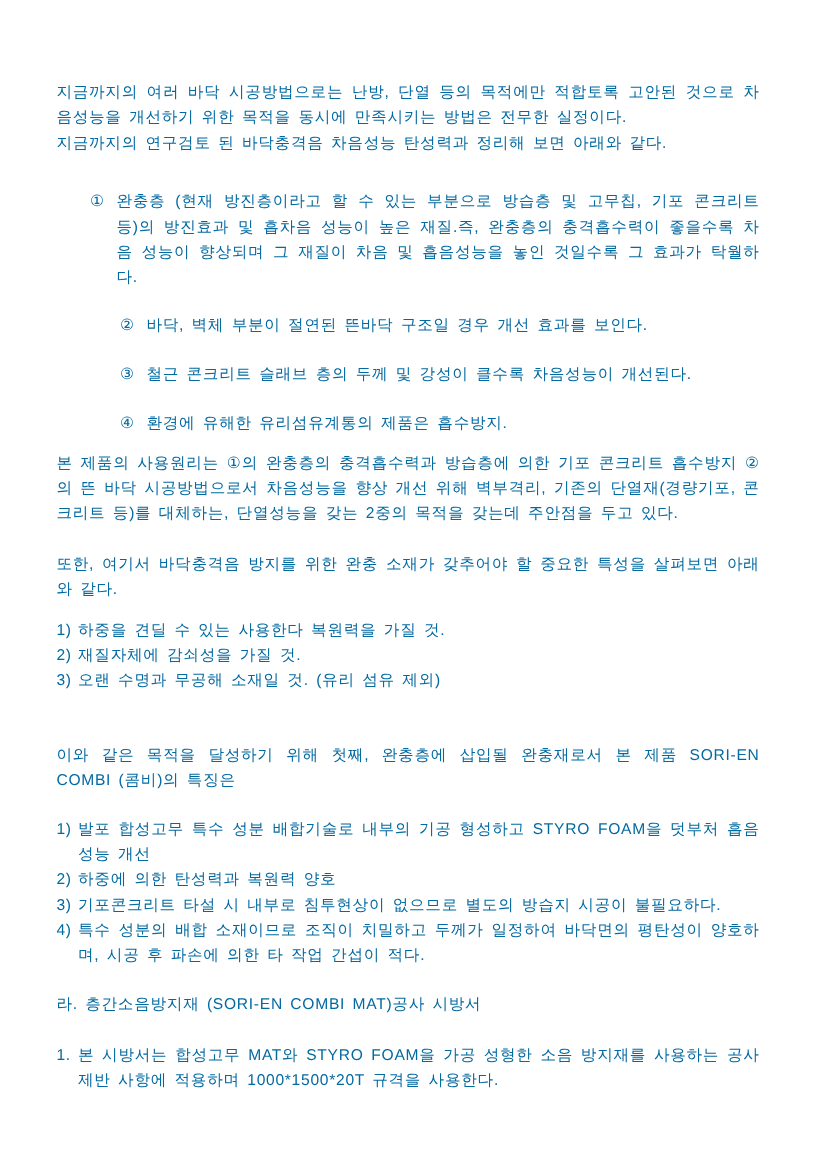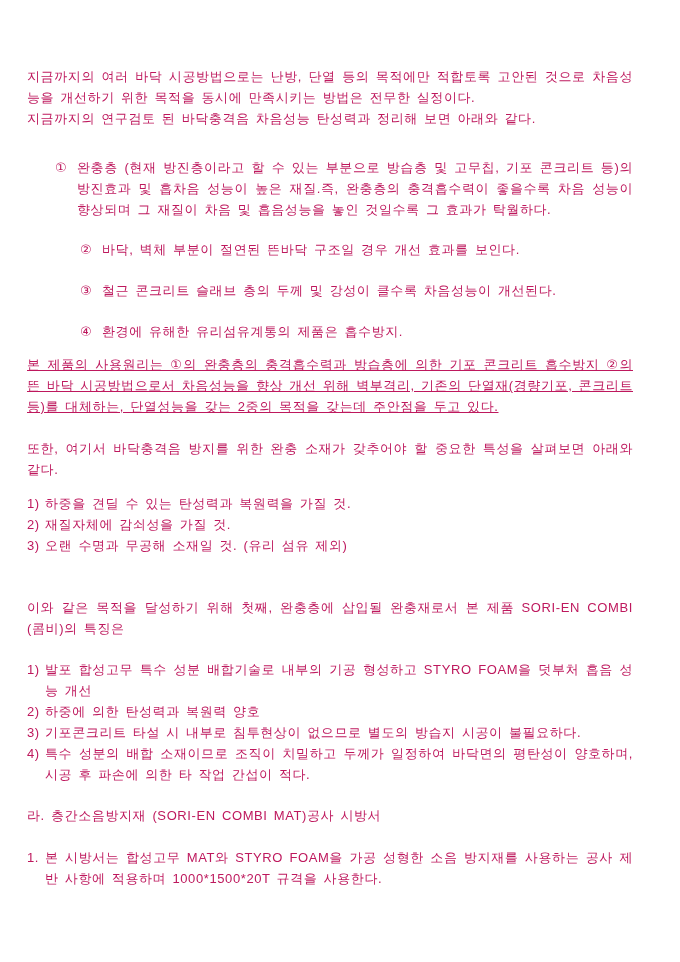--- a/index.html
+++ b/index.html
@@ -6,40 +6,40 @@
   html, body {
     width: 680px;
     background: #ffffff;
     font-family: "Liberation Sans", "DejaVu Sans", sans-serif;
   }
   .page {
     position: relative;
     width: 680px;
     height: 962px;
     background: #ffffff;
-    padding: 66px 47px 0 27px;
-    color: #be185d;
+    padding: 66px 47px 0 47px;
+    color: #0369a1;
     font-size: 13px;
     line-height: 21px;
     letter-spacing: 0.6px;
     word-spacing: 2px;
     overflow: hidden;
   }
   .para { text-align: justify; }
   .intro-block { margin-bottom: 28px; }
   
   .hang { display: flex; align-items: flex-start; }
   .hang .marker { flex: 0 0 auto; }
   .hang .htext { flex: 1 1 auto; text-align: justify; }
   .circle-marker { width: 22px; }
   .num-marker { width: 18px; }
   .citem-first { margin-left: 28px; margin-bottom: 19px; }
   .citem { margin-left: 53px; margin-bottom: 20px; }
   .citem-last { margin-left: 53px; margin-bottom: 12px; }
-  .principle { margin-bottom: 21px; text-decoration: underline; }
+  .principle { margin-bottom: 21px; }
   .chars-intro { margin-bottom: 13px; }
   .chars-list { margin-bottom: 17px; }
   .features-intro { margin-bottom: 20px; margin-top: 41px; }
   .features-list { margin-bottom: 14px; }
   .section-heading { margin-bottom: 21px; margin-top: 20px; }
 </style>
 </head>
 <body>
 
 <div class="page">
@@ -69,21 +69,21 @@
     <div class="htext">환경에 유해한 유리섬유계통의 제품은 흡수방지.</div>
   </div>
 
   <p class="para principle">본 제품의 사용원리는 ①의 완충층의 충격흡수력과 방습층에 의한 기포 콘크리트 흡수방지 ②의 뜬 바닥 시공방법으로서 차음성능을 향상 개선 위해 벽부격리, 기존의 단열재(경량기포, 콘크리트 등)를 대체하는, 단열성능을 갖는 2중의 목적을 갖는데 주안점을 두고 있다.</p>
 
   <p class="para chars-intro">또한, 여기서 바닥충격음 방지를 위한 완충 소재가 갖추어야 할 중요한 특성을 살펴보면 아래와 같다.</p>
 
   <div class="chars-list">
     <div class="hang">
       <span class="marker num-marker">1)</span>
-      <div class="htext">하중을 견딜 수 있는 탄성력과 복원력을 가질 것.</div>
+      <div class="htext">하중을 견딜 수 있는 사용한다 복원력을 가질 것.</div>
     </div>
     <div class="hang">
       <span class="marker num-marker">2)</span>
       <div class="htext">재질자체에 감쇠성을 가질 것.</div>
     </div>
     <div class="hang">
       <span class="marker num-marker">3)</span>
       <div class="htext">오랜 수명과 무공해 소재일 것. (유리 섬유 제외)</div>
     </div>
   </div>

